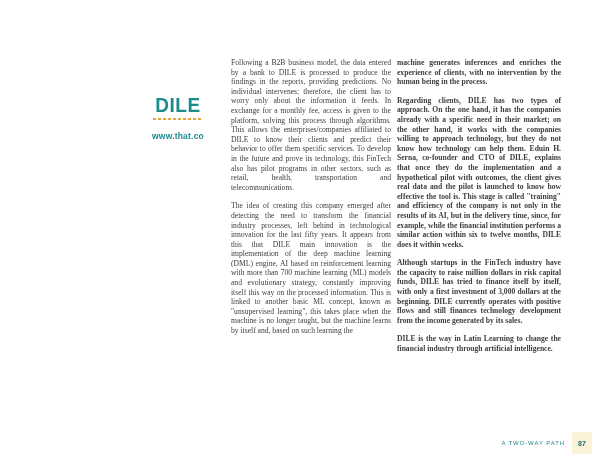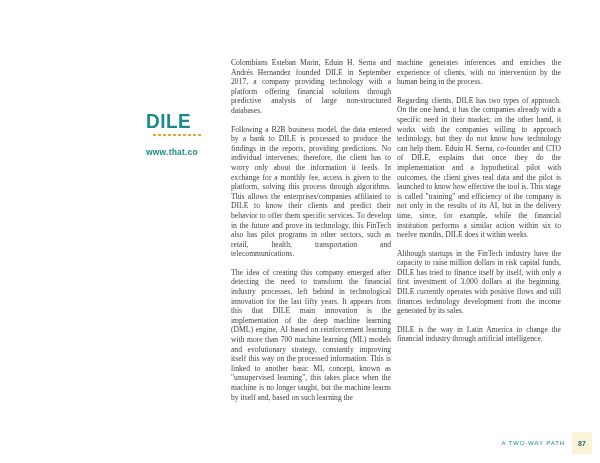--- a/index.html
+++ b/index.html
@@ -13,23 +13,23 @@
     height: 463px;
     background: #ffffff;
     overflow: hidden;
     font-family: "Liberation Serif", serif;
   }
 
   
   .brand {
     position: absolute;
     left: 146px;
-    top: 112px;
+    top: 96px;
     width: 64px;
-    text-align: left;
+    text-align: center;
   }
   .logo {
     font-family: "Liberation Sans", sans-serif;
     font-weight: bold;
     font-size: 19px;
     line-height: 19px;
     letter-spacing: 0.5px;
     color: #1d8a8c;
     transform: scaleY(1.05);
   }
@@ -51,21 +51,21 @@
   
   .col {
     position: absolute;
     top: 58px;
     color: #3d3d3d;
     font-size: 7.6px;
     line-height: 9.6px;
     text-align: justify;
   }
   .col-1 { left: 231px; width: 160px; }
-  .col-2 { left: 397px; width: 164px; }
+  .col-2 { left: 397px; width: 164px; font-weight: bold; }
   .col p { margin: 0 0 9px 0; }
 
   
   .footer {
     position: absolute;
     right: 8px;
     bottom: 9px;
     display: flex;
     align-items: center;
   }
@@ -95,30 +95,29 @@
 
 <div class="page">
 
   <div class="brand">
     <div class="logo">DILE</div>
     <div class="logo-underline"></div>
     <div class="website">www.that.co</div>
   </div>
 
   <div class="col col-1">
-    <p>Colombians Esteban Marin, Eduin H. Serna and Andrés Hernandez founded DILE in September 2017, a company providing technology with a platform offering financial solutions through predictive analysis of large non-structured databases.</p>
     <p>Following a B2B business model, the data entered by a bank to DILE is processed to produce the findings in the reports, providing predictions. No individual intervenes; therefore, the client has to worry only about the information it feeds. In exchange for a monthly fee, access is given to the platform, solving this process through algorithms. This allows the enterprises/companies affiliated to DILE to know their clients and predict their behavior to offer them specific services. To develop in the future and prove its technology, this FinTech also has pilot programs in other sectors, such as retail, health, transportation and telecommunications.</p>
     <p>The idea of creating this company emerged after detecting the need to transform the financial industry processes, left behind in technological innovation for the last fifty years. It appears from this that DILE main innovation is the implementation of the deep machine learning (DML) engine, AI based on reinforcement learning with more than 700 machine learning (ML) models and evolutionary strategy, constantly improving itself this way on the processed information. This is linked to another basic ML concept, known as "unsupervised learning", this takes place when the machine is no longer taught, but the machine learns by itself and, based on such learning the</p>
   </div>
 
   <div class="col col-2">
     <p>machine generates inferences and enriches the experience of clients, with no intervention by the human being in the process.</p>
     <p>Regarding clients, DILE has two types of approach. On the one hand, it has the companies already with a specific need in their market; on the other hand, it works with the companies willing to approach technology, but they do not know how technology can help them. Eduin H. Serna, co-founder and CTO of DILE, explains that once they do the implementation and a hypothetical pilot with outcomes, the client gives real data and the pilot is launched to know how effective the tool is. This stage is called "training" and efficiency of the company is not only in the results of its AI, but in the delivery time, since, for example, while the financial institution performs a similar action within six to twelve months, DILE does it within weeks.</p>
     <p>Although startups in the FinTech industry have the capacity to raise million dollars in risk capital funds, DILE has tried to finance itself by itself, with only a first investment of 3,000 dollars at the beginning. DILE currently operates with positive flows and still finances technology development from the income generated by its sales.</p>
-    <p>DILE is the way in Latin America to change the financial industry through artificial intelligence.</p>
+    <p>DILE is the way in Latin Learning to change the financial industry through artificial intelligence.</p>
   </div>
 
   <div class="footer">
     <span class="footer-title">A TWO-WAY PATH</span>
     <span class="page-number-badge">87</span>
   </div>
 
 </div>
 
 </body></html>

